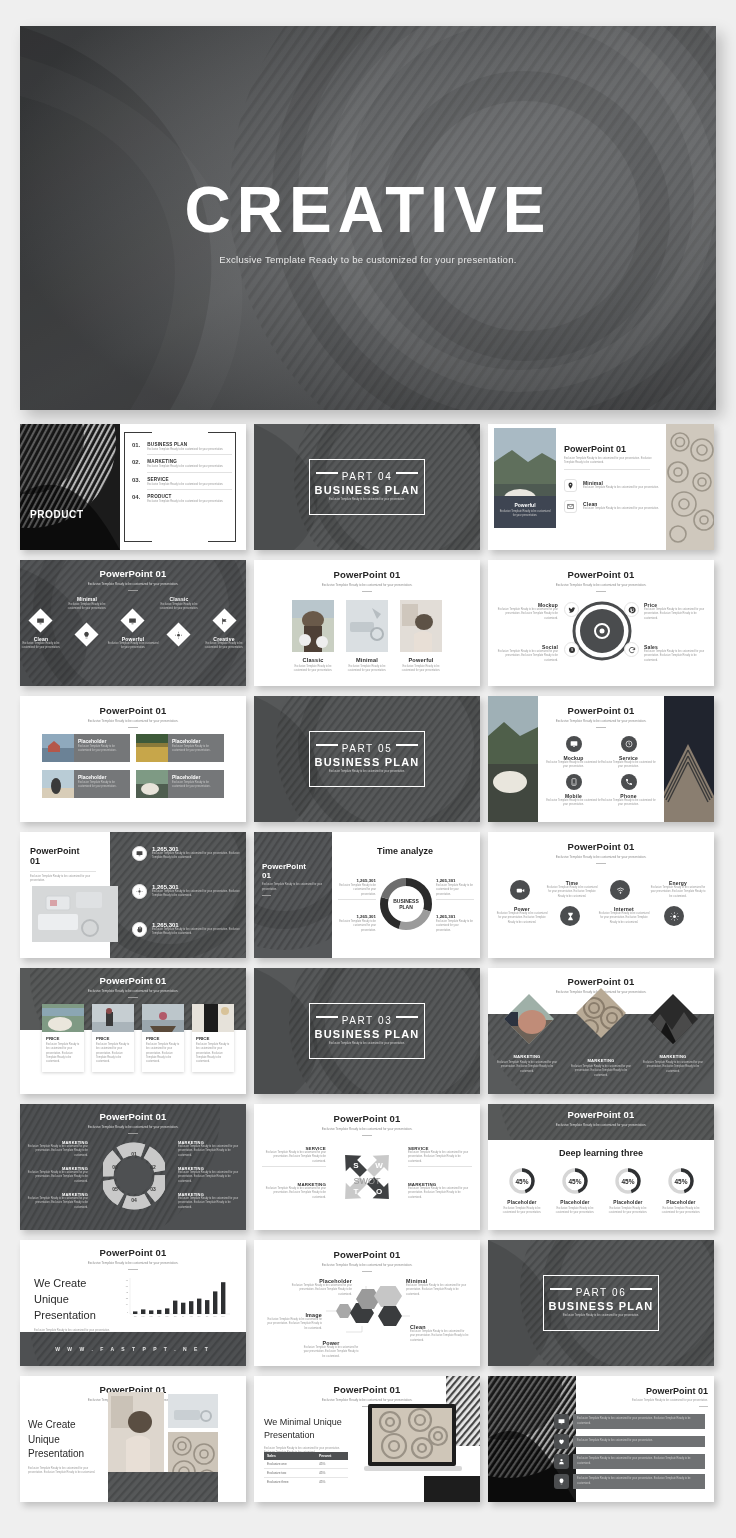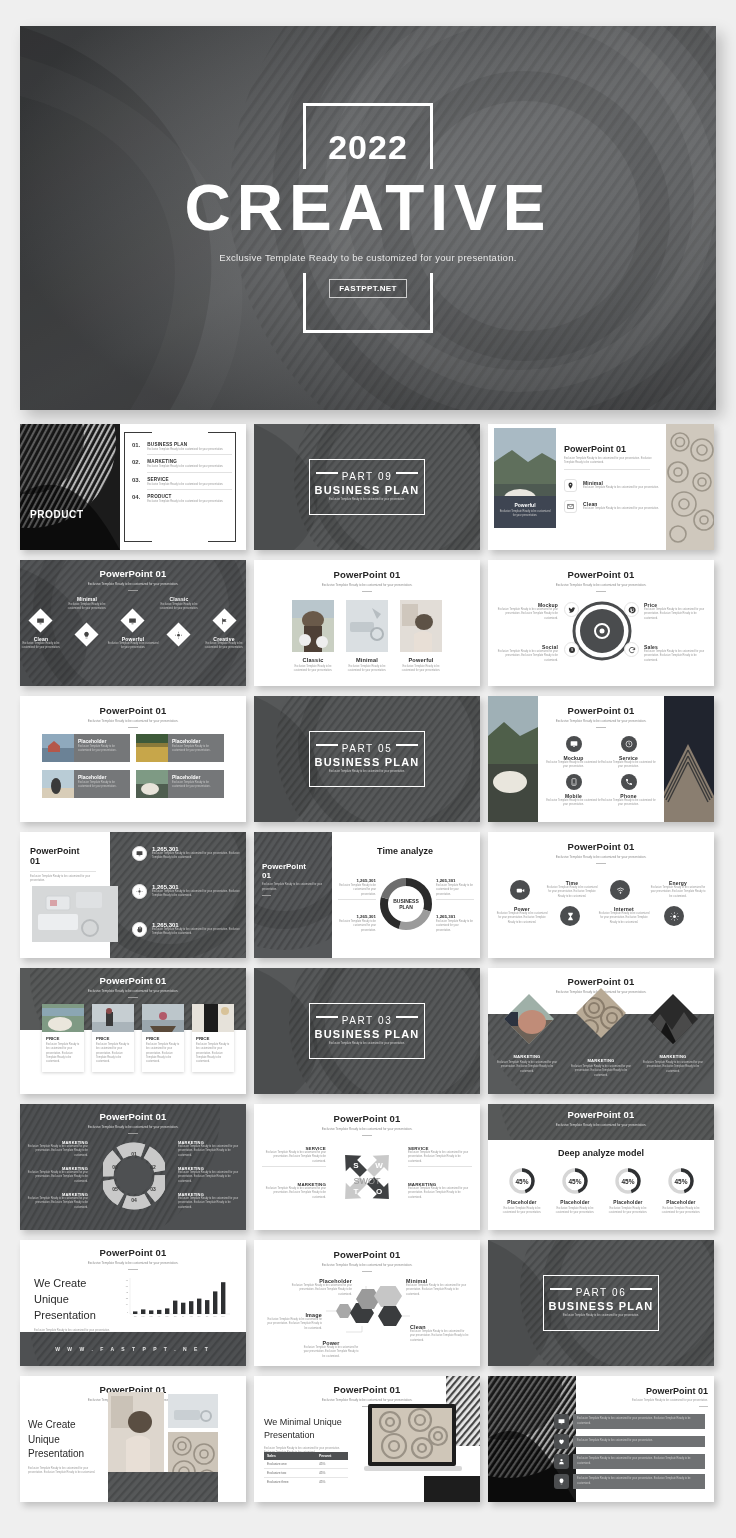--- a/index.html
+++ b/index.html
@@ -152,28 +152,22 @@
         <circle cx="500" cy="170" r="235" fill="none" stroke="#000" stroke-opacity=".10" stroke-width="26"></circle>
         <circle cx="500" cy="170" r="185" fill="none" stroke="#fff" stroke-opacity=".05" stroke-width="22"></circle>
         <circle cx="505" cy="190" r="130" fill="none" stroke="#000" stroke-opacity=".10" stroke-width="30"></circle>
       </g>
       <path d="M0,0 C180,60 240,230 150,384 L0,384 Z" fill="#000" opacity="0.13"></path>
       <path d="M0,30 C200,90 270,250 190,384 L110,384 C200,240 150,110 0,70 Z" fill="#fff" opacity="0.035"></path>
       <rect width="696" height="384" fill="url(#rg)"></rect>
     </svg>
 
     <div class="hero-inner">
-      <div class="hero-topframe">
-        <div class="hero-year">2022</div>
-      </div>
       <div class="hero-title">CREATIVE</div>
       <div class="hero-sub">Exclusive Template Ready to be customized for your presentation.</div>
-      <div class="hero-botframe">
-        <div class="hero-badge">FASTPPT.NET</div>
-      </div>
     </div>
   </div>
 
   <div class="grid">
 
     <div class="cell">
       <div class="slide">
         <svg style="position:absolute;left:0;top:0" width="100" height="126" viewBox="0 0 100 126" preserveAspectRatio="none">
           <defs>
             <pattern id="hz1" width="5" height="5" patternUnits="userSpaceOnUse" patternTransform="rotate(28)">
@@ -238,21 +232,21 @@
             </pattern>
           </defs>
           <rect width="226" height="126" fill="#565859"></rect>
           <circle cx="150" cy="55" r="110" fill="url(#pw2)"></circle>
           <circle cx="150" cy="55" r="86" fill="none" stroke="#000" stroke-opacity=".10" stroke-width="14"></circle>
           <path d="M0,0 C70,30 80,92 40,126 L0,126 Z" fill="#000" opacity=".12"></path>
         </svg>
         <div class="frame-part">
           <div class="part-strike" style="left:6px;width:22px"></div>
           <div class="part-strike" style="right:6px;width:22px"></div>
-          <div class="part-no">PART 09</div>
+          <div class="part-no">PART 04</div>
           <div class="part-nm">BUSINESS PLAN</div>
           <div class="part-tiny">Exclusive Template Ready to be customized for your presentation.</div>
         </div>
       </div>
     </div>
 
     <div class="cell">
       <div class="slide">
         <svg style="position:absolute;left:6px;top:4px" width="62" height="100" viewBox="0 0 62 100">
           <rect width="62" height="100" fill="#8fa0a6"></rect>
@@ -1084,21 +1078,21 @@
                 </pattern>
               </defs>
             <rect width="226" height="36" fill="#575959"></rect>
             <circle cx="130" cy="-20" r="120" fill="url(#pw18)"></circle>
           </svg>
           <div style="position:absolute;left:0;top:5px;width:100%">
             <div class="ttl w">PowerPoint 01</div>
             <div class="sub w">Exclusive Template Ready to be customized for your presentation.</div>
           </div>
         </div>
-        <div style="position:absolute;left:0;top:44px;width:100%;text-align:center;font-size:9px;font-weight:700;color:#1f1f1f">Deep analyze model</div>
+        <div style="position:absolute;left:0;top:44px;width:100%;text-align:center;font-size:9px;font-weight:700;color:#1f1f1f">Deep learning three</div>
         <div style="position:absolute;left:12px;top:62px;display:flex;gap:9px">
           <div style="width:44px;text-align:center">
             <svg width="30" height="30" viewBox="0 0 30 30" style="margin:0 auto">
               <circle cx="15" cy="15" r="11" fill="none" stroke="#d6d6d6" stroke-width="3.4"></circle>
               <circle cx="15" cy="15" r="11" fill="none" stroke="#2f3133" stroke-width="3.4" stroke-dasharray="31 38" transform="rotate(-90 15 15)"></circle>
               <text x="15" y="17.5" font-size="6.5" font-weight="700" fill="#2b2b2b" text-anchor="middle" font-family="sans-serif">45%</text>
             </svg>
             <div class="lbl" style="font-size:4.8px;margin-top:4px">Placeholder</div>
             <div class="tiny" style="margin-top:2px">Exclusive Template Ready to be customized for your presentation.</div>
           </div>

